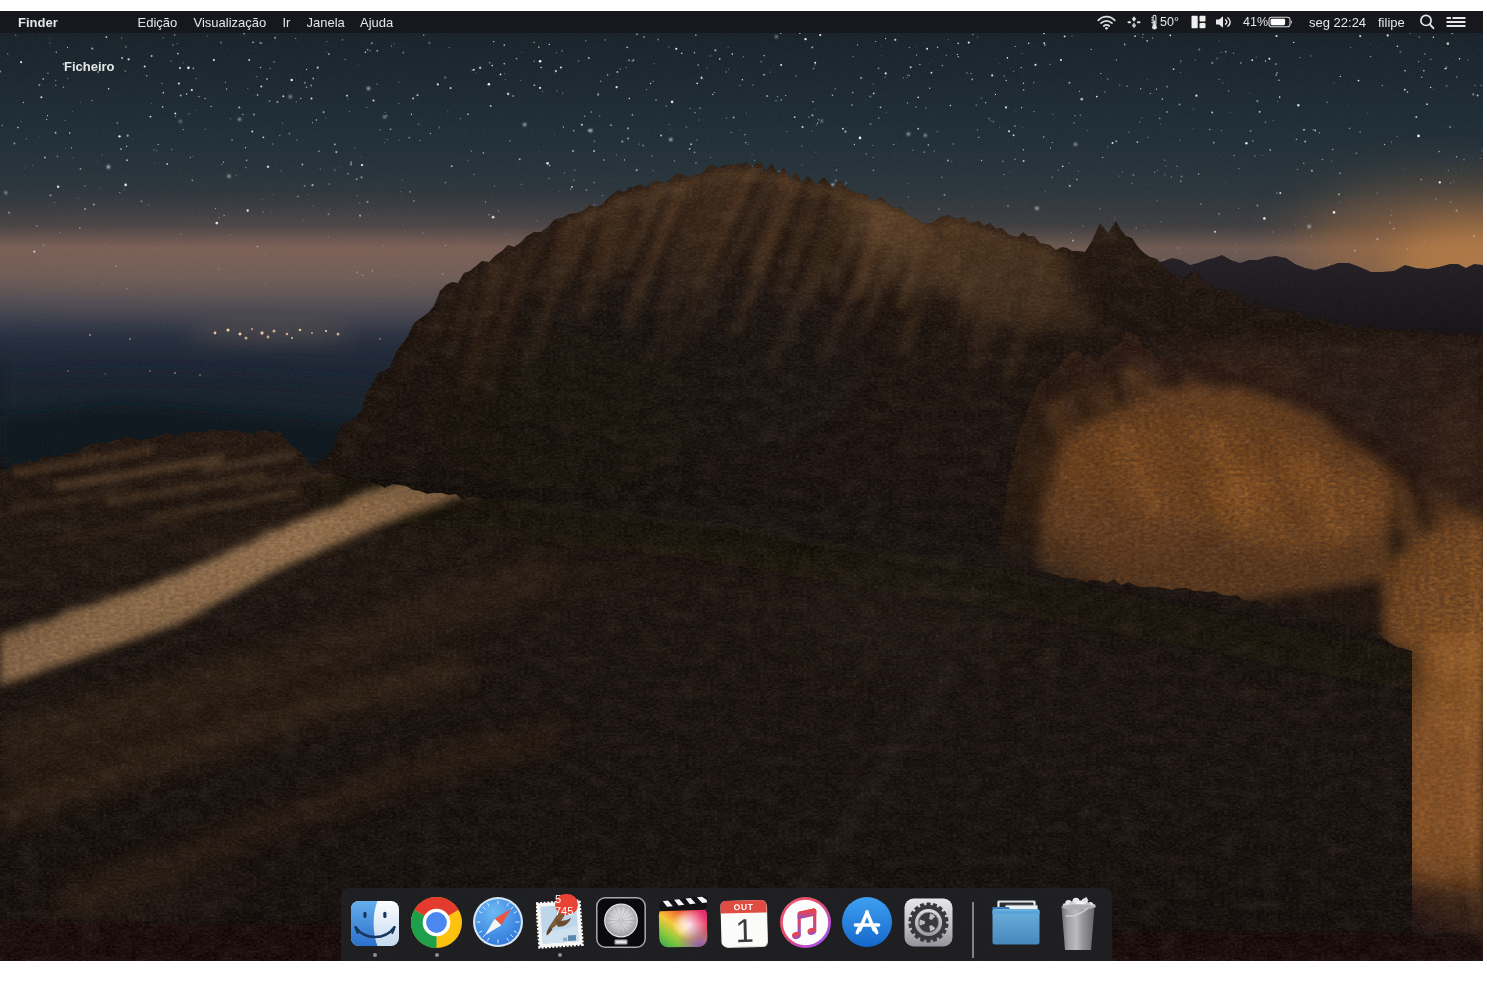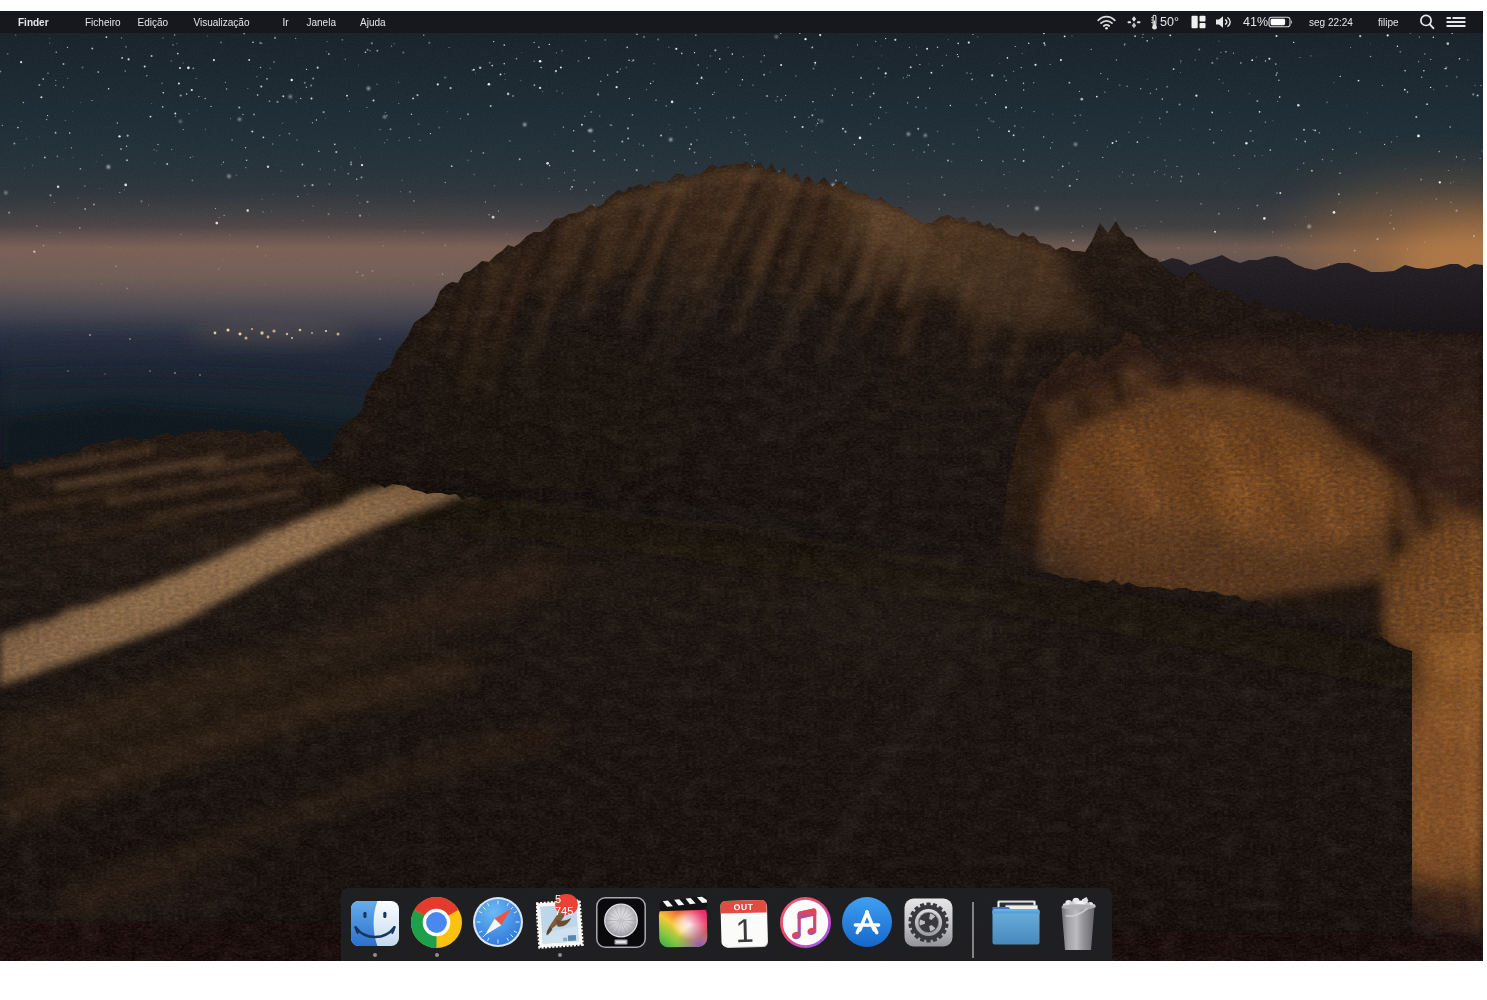--- a/index.html
+++ b/index.html
@@ -1,17 +1,17 @@
 <!DOCTYPE html>
 <html><head><meta charset="utf-8"><title>d</title><style>
 html,body{margin:0;padding:0;background:#fff;width:1487px;height:1000px;overflow:hidden;font-family:"Liberation Sans",sans-serif;}
 #desk{position:absolute;left:0;top:11px;width:1483px;height:950px;overflow:hidden;background:#0d0a08;}
 #wall{position:absolute;left:0;top:22px;width:1483px;height:928px;}
 #menubar{position:absolute;left:0;top:0;width:1483px;height:22px;background:#16181d;}
-.mi{position:absolute;top:0;height:22px;line-height:23px;color:#e4e5e7;font-size:10px;white-space:nowrap;}
+.mi{position:absolute;top:0;height:22px;line-height:23px;color:#e4e5e7;font-size:13px;white-space:nowrap;}
 .micon{position:absolute;top:0;height:22px;display:flex;align-items:center;}
 #dock{position:absolute;left:341px;top:877px;width:771px;height:73px;background:rgba(31,32,35,0.96);border-radius:7px 7px 0 0;}
 .dicon{position:absolute;top:888px;}
 .ddot{position:absolute;width:4px;height:4px;border-radius:2px;background:#8e8e93;top:942px;}
 </style></head><body>
 <div id="desk">
 <svg id="wall" width="1483" height="928" viewBox="0 0 1483 928">
 <defs>
 <linearGradient id="sky" x1="0" y1="0" x2="0" y2="430" gradientUnits="userSpaceOnUse">
 <stop offset="0" stop-color="#18222a"></stop>
@@ -1327,21 +1327,21 @@
 <clipPath id="orClip">
         <polygon points="1020,340 1483,420 1483,600 1020,600"></polygon>
       </clipPath>
 <g clip-path="url(#orClip)">
         <rect x="1000" y="330" width="483" height="290" filter="url(#speckD)" opacity="0.3"></rect>
       </g>
 <rect x="0" y="0" width="1483" height="928" filter="url(#grain)" opacity="0.18"></rect>
 </svg>
 <div id="menubar">
 <span class="mi" style="left:18px;font-weight:bold;">Finder</span>
-<span class="mi" style="left:85px;font-weight:normal;">Ficheiro</span>
+<span class="mi" style="left:64px;font-weight:bold;margin-top:44px;">Ficheiro</span>
 <span class="mi" style="left:137.5px;font-weight:normal;">Edição</span>
 <span class="mi" style="left:193.5px;font-weight:normal;">Visualização</span>
 <span class="mi" style="left:282.5px;font-weight:normal;">Ir</span>
 <span class="mi" style="left:306.5px;font-weight:normal;text-align:center;">Janela</span>
 <span class="mi" style="left:360px;font-weight:normal;">Ajuda</span>
 <svg class="micon" style="left:1096px;" width="21" height="22" viewBox="0 0 21 22">
 <g stroke="#e8e8e8" stroke-width="1.7" fill="none" stroke-linecap="round">
 <path d="M2.2,9.3 C4.5,7 7.3,5.7 10.5,5.7 C13.7,5.7 16.5,7 18.8,9.3" opacity="0.95"></path>
 <path d="M5.0,12.2 C6.5,10.8 8.4,9.9 10.5,9.9 C12.6,9.9 14.5,10.8 16.0,12.2" opacity="0.95"></path>
 <path d="M7.8,15.0 C8.6,14.3 9.5,13.9 10.5,13.9 C11.5,13.9 12.4,14.3 13.2,15.0" opacity="0.95"></path>

